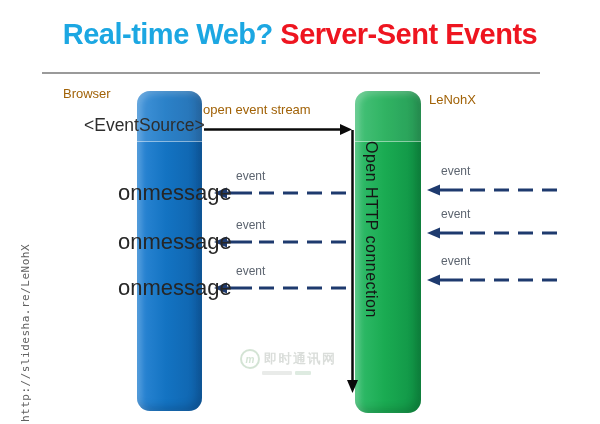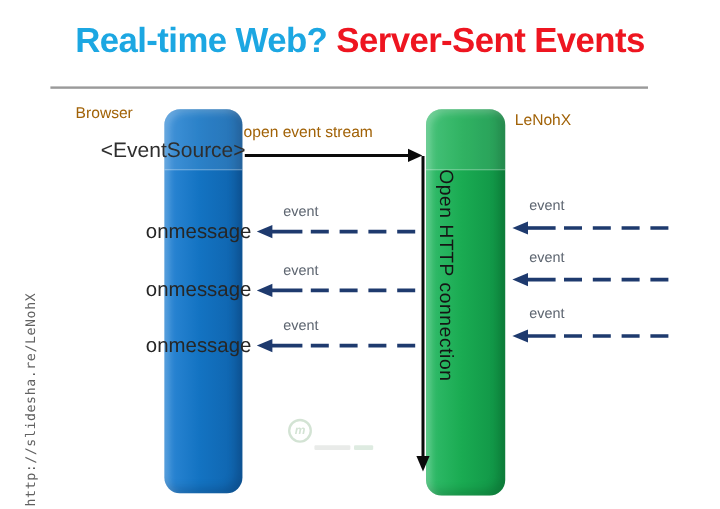--- a/index.html
+++ b/index.html
@@ -40,21 +40,21 @@
   .lbl-eventsource{left:84px;top:115px;font-size:17.5px;color:#2e2e2e;}
   .lbl-openstream{left:203px;top:102px;}
   .lbl-httpconn{
     left:362px;top:141px;height:250px;
     writing-mode:vertical-rl;
     font-size:16px;color:#151515;letter-spacing:0.5px;white-space:nowrap;
   }
   .lbl-event{position:absolute;color:#5d6570;font-size:12px;white-space:nowrap;}
   .lbl-onmessage{
     position:absolute;left:118px;width:95px;text-align:center;
-    color:#262626;font-size:17px;line-height:22px;white-space:nowrap;
+    color:#262626;font-size:22px;line-height:22px;white-space:nowrap;
   }
   
   svg.arrows{position:absolute;left:0;top:0;pointer-events:none;}
   .stroke-navy{stroke:var(--arrow-navy);}
   .fill-navy{fill:var(--arrow-navy);}
   .stroke-black{stroke:#0a0a0a;}
   .fill-black{fill:#0a0a0a;}
   
   .side-url{
     position:absolute;left:-64px;top:325px;width:182px;height:16px;
@@ -155,20 +155,21 @@
 
   <div class="lbl-event" style="left:441px;top:164px;">event</div>
   <div class="lbl-event" style="left:441px;top:207px;">event</div>
   <div class="lbl-event" style="left:441px;top:254px;">event</div>
 
   <div class="side-url">http://slidesha.re/LeNohX</div>
 
   <div class="watermark">
     <div class="wm-row">
       <div class="wm-circle">m</div>
+      <div class="wm-text">即时通讯网</div>
     </div>
     <div class="wm-sub">
       <i class="s1"></i>
         <i class="s2"></i>
     </div>
   </div>
 
 </div>
 
 </body></html>

